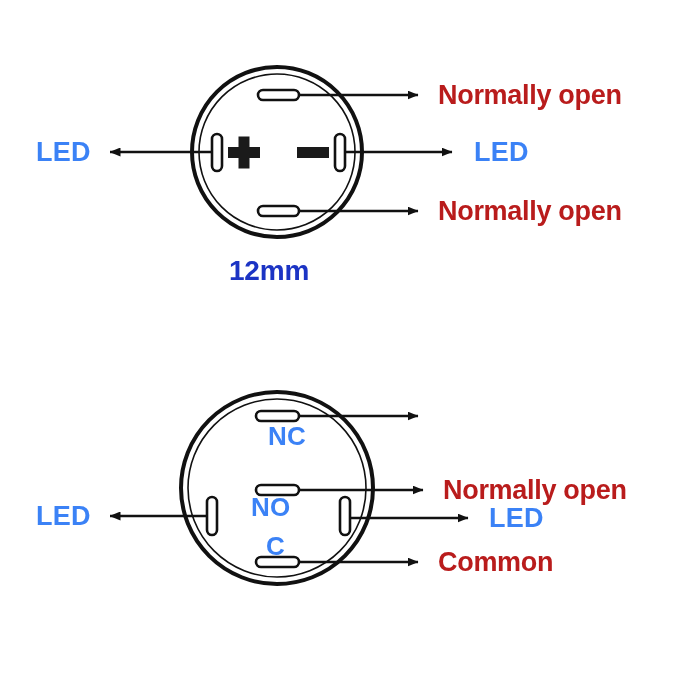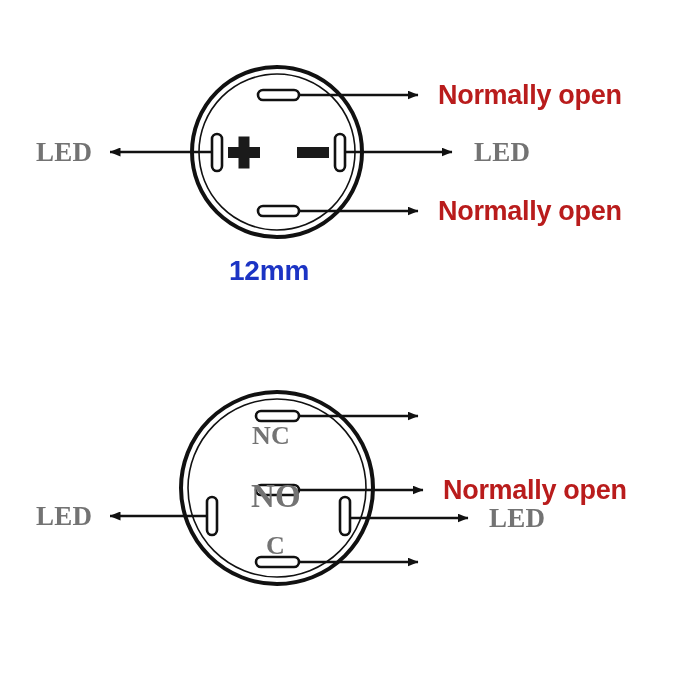--- a/index.html
+++ b/index.html
@@ -29,21 +29,21 @@
     display: block;
   }
   .lbl {
     position: absolute;
     white-space: nowrap;
     font-family: "Liberation Sans", sans-serif;
     font-weight: bold;
     line-height: 1;
   }
   .lbl-red  { color: #b91c1c; font-size: 27px; letter-spacing: -0.3px; }
-  .lbl-black{ color: #737373; font-size: 27px; letter-spacing: 0.2px; font-family: Liberation Serif, serif; }
+  .lbl-black{ color: #3b82f6; font-size: 27px; letter-spacing: 0.2px; }
   .lbl-blue { color: #1c34c4; font-size: 28px; letter-spacing: -0.2px; }
 </style>
 </head>
 <body>
 
 <div id="stage">
 
   <svg class="diagram" viewBox="0 0 700 700">
     <defs>
       <marker id="arrowR" markerWidth="11" markerHeight="9" refX="10.5" refY="4.5" orient="auto" markerUnits="userSpaceOnUse">
@@ -124,28 +124,29 @@
   <div class="lbl lbl-black" style="left:36px; top:139px;">LED</div>
 
   <div class="lbl lbl-red" style="left:438px; top:82px;">Normally open</div>
 
   <div class="lbl lbl-black" style="left:474px; top:139px;">LED</div>
 
   <div class="lbl lbl-red" style="left:438px; top:198px;">Normally open</div>
 
   <div class="lbl lbl-blue" style="left:229px; top:257px;">12mm</div>
 
-  <div class="lbl lbl-black" style="left:252px; top:423px; font-size:26px;">NC</div>
+  <div class="lbl lbl-black" style="left:268px; top:423px; font-size:26px;">NC</div>
 
-  <div class="lbl lbl-black" style="left:251px; top:480px; font-size:33px;">NO</div>
+  <div class="lbl lbl-black" style="left:251px; top:494px; font-size:26px;">NO</div>
 
   <div class="lbl lbl-black" style="left:266px; top:533px; font-size:26px;">C</div>
 
   <div class="lbl lbl-black" style="left:36px; top:503px;">LED</div>
 
 
   <div class="lbl lbl-red" style="left:443px; top:477px;">Normally open</div>
 
   <div class="lbl lbl-black" style="left:489px; top:505px;">LED</div>
 
+  <div class="lbl lbl-red" style="left:438px; top:549px;">Common</div>
 
 
 </div>
 
 </body></html>

